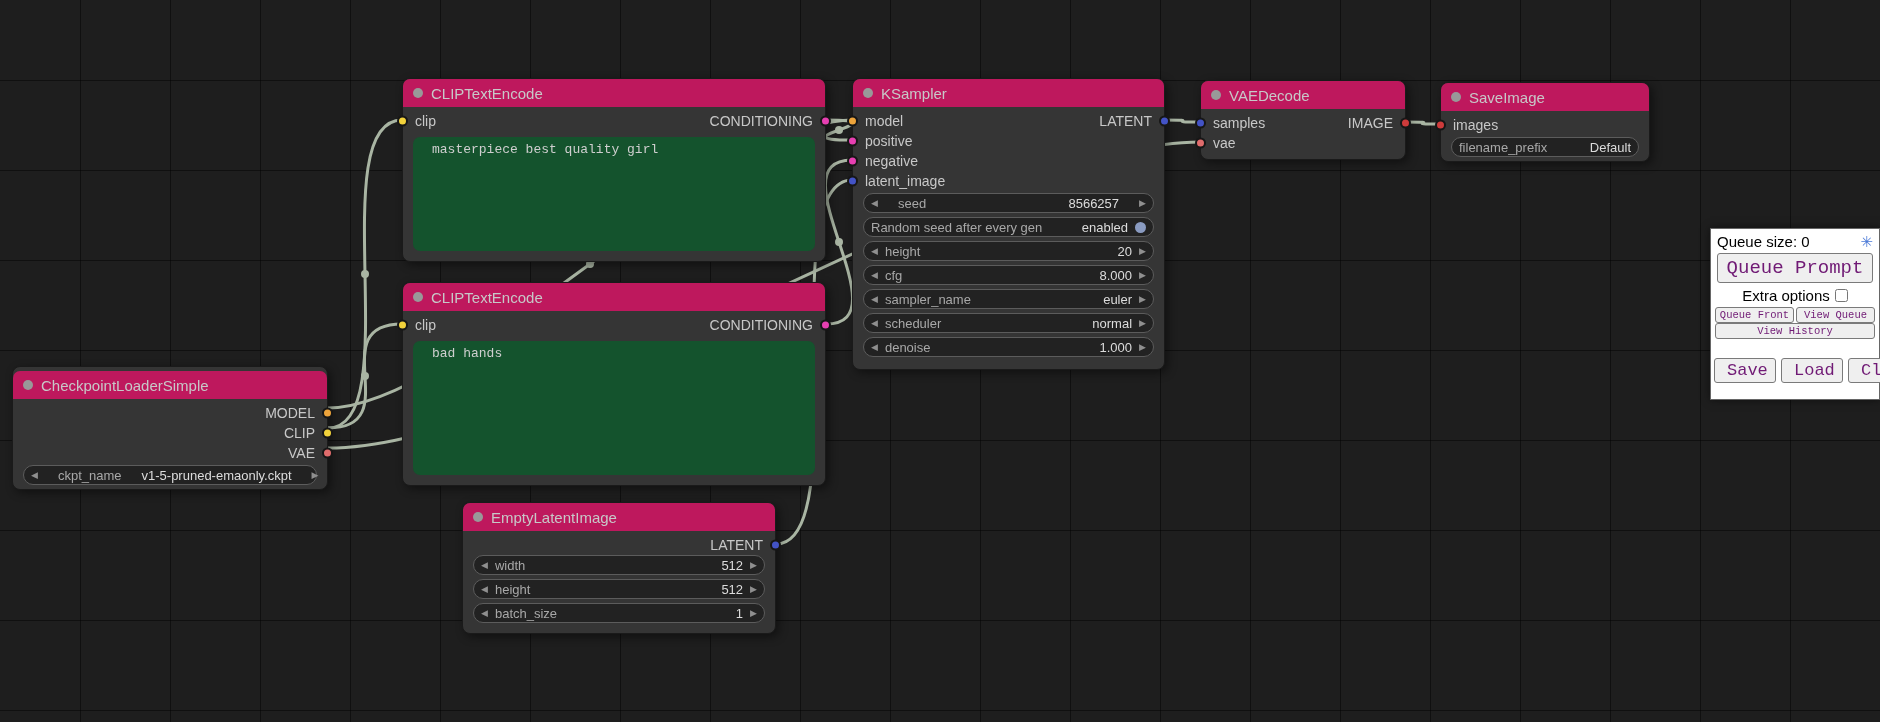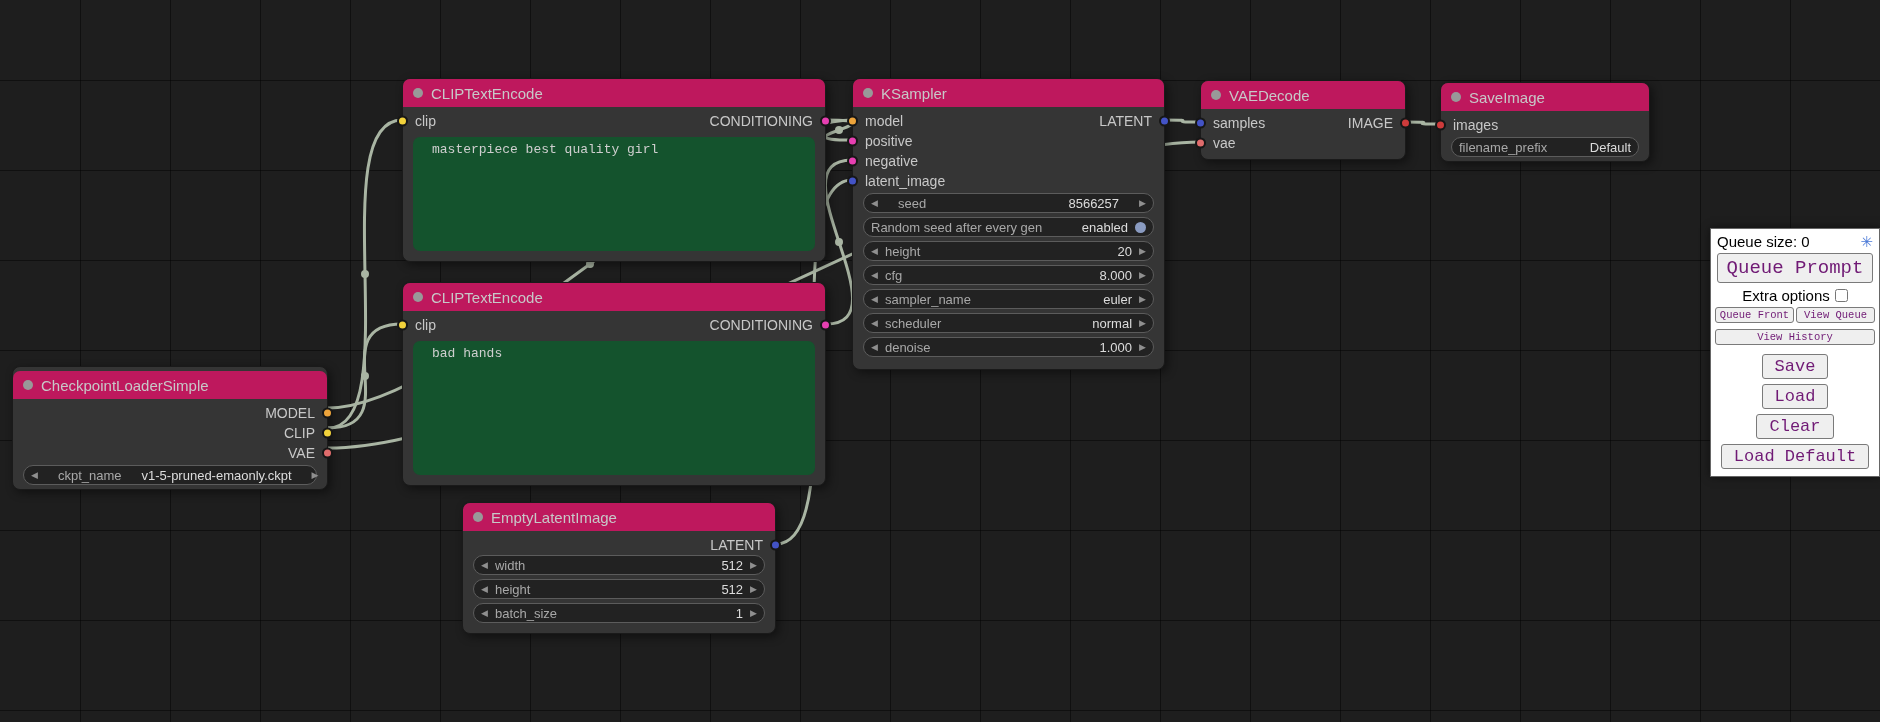--- a/index.html
+++ b/index.html
@@ -71,22 +71,22 @@
   .gear { color: #4a79d7; font-size: 15px; cursor: pointer; line-height: 1; }
   .menu button {
     font-family: Liberation Mono, monospace; background: #efefef;
     border: 1px solid #7a7a7a; border-radius: 3px; color: #701a75; cursor: pointer;
   }
   .queue-prompt { display: block; width: calc(100% - 6px); margin: 2px auto 4px; font-size: 19px; padding: 3px 0; }
   .extra-row { display: flex; justify-content: center; align-items: center; gap: 5px; font-size: 15px; margin: 2px 0 3px; }
   .extra-row input { width: 13px; height: 13px; }
   .row2 { display: flex; gap: 2px; margin: 0 1px; }
   .row2 button { flex: 1; font-size: 10.5px; padding: 1px 0; }
-  .view-history { display: block; width: calc(100% - 2px); margin: 6px auto 0; font-size: 10.5px; padding: 1px 0; }
-  .big-buttons { display: flex; flex-direction: column; align-items: center; gap: 5px; margin: 9px 0 4px; }
+  .view-history { display: block; width: calc(100% - 2px); margin: 0 auto 0; font-size: 10.5px; padding: 1px 0; }
+  .big-buttons { display: flex; align-items: center; gap: 5px; margin: 9px 0 4px; }
   .big-buttons button { font-size: 17px; padding: 2px 12px; min-width: 62px; }
 </style>
 </head>
 <body>
 
 <div id="canvas">
 
   <svg id="wires" width="1880" height="722">
     <path d="M328,408 C459,408 721,120 852,120" fill="none" stroke-width="3" stroke="#A9B5A3"></path>
     <path d="M328,428 C408,428 322,120 402,120" fill="none" stroke-width="3" stroke="#A9B5A3"></path>

